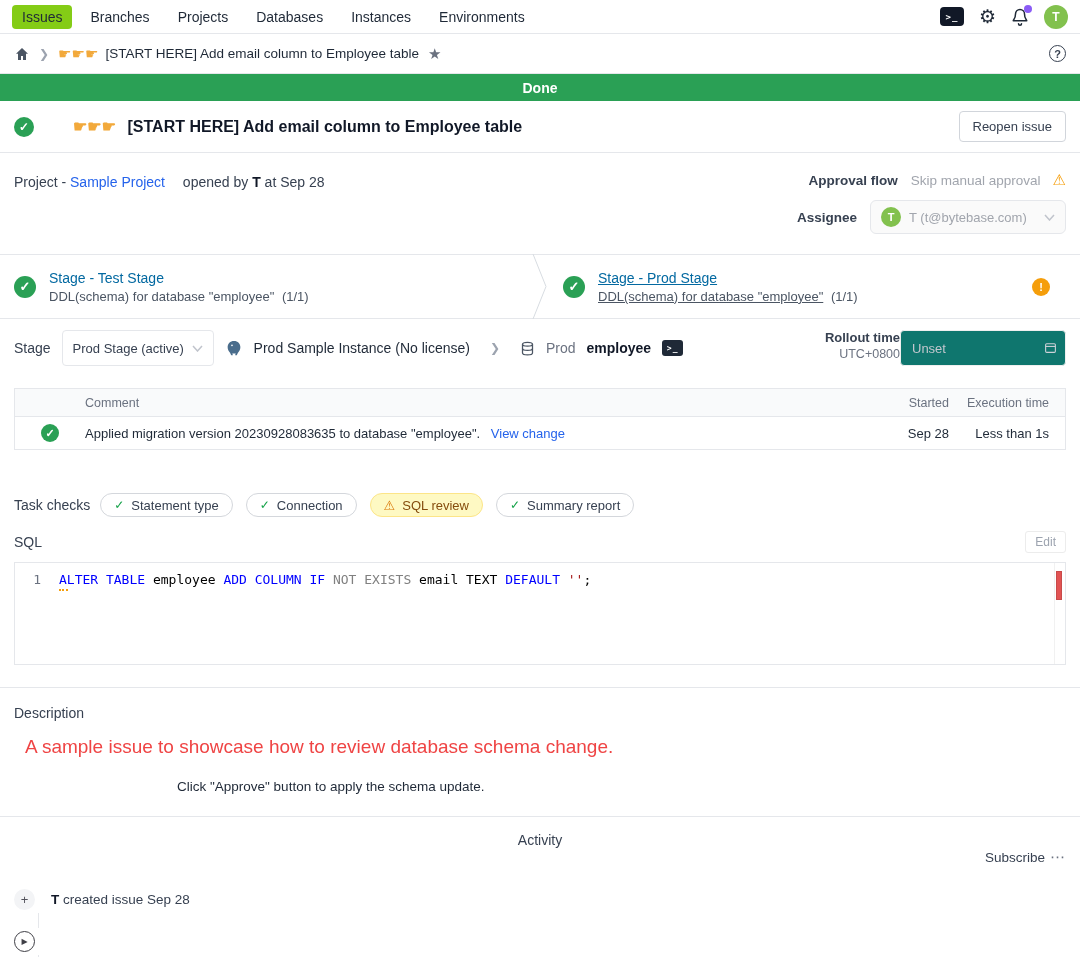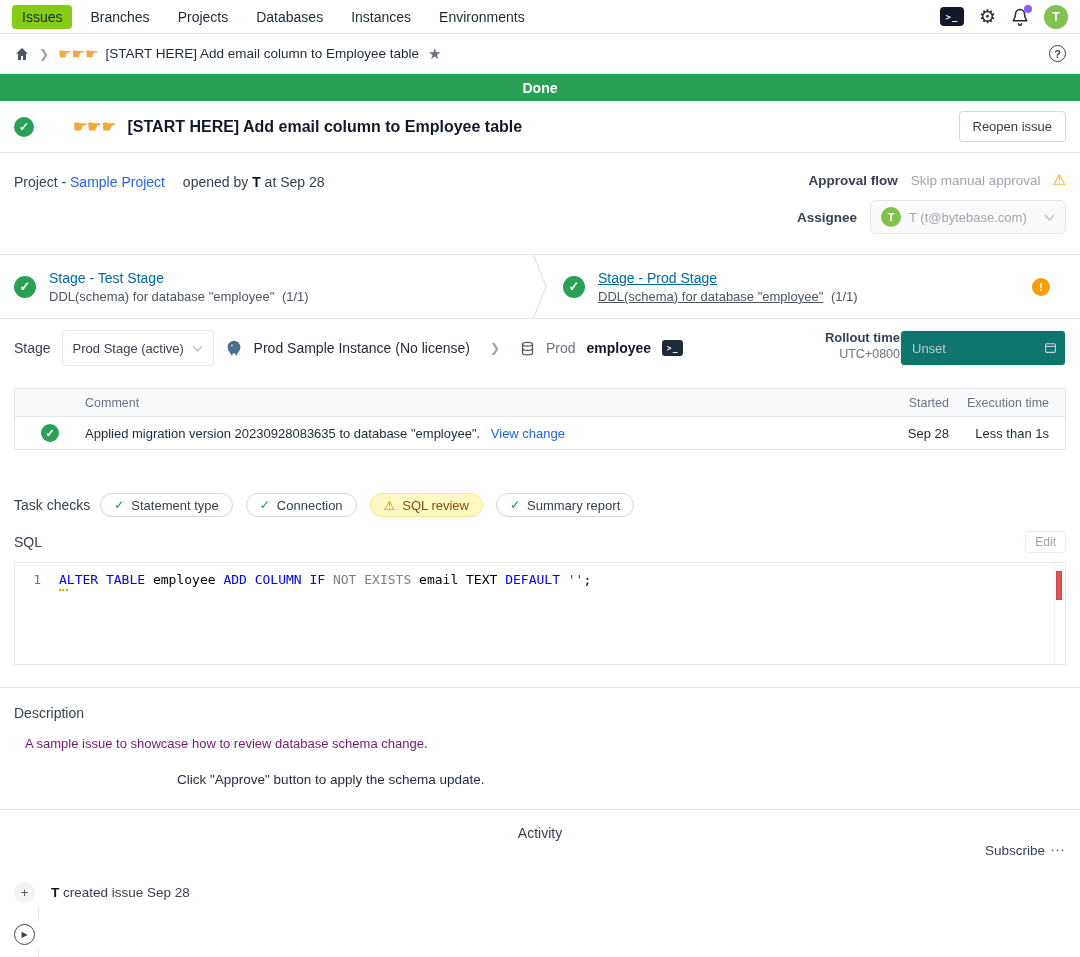--- a/index.html
+++ b/index.html
@@ -129,21 +129,21 @@
   .sb-track { position:absolute; right:10px; top:0; bottom:0; width:1px; background:#f1f1f1; }
   .sb-marker { position:absolute; right:3px; top:8px; width:6px; height:29px; background:#e25353; border:1px solid #c84a4a; }
 
   .divider { height:1px; background:#e5e7eb; }
   .div1 { margin-top:22px; }
   .div2 { }
 
   
   .description { padding:17px 14px 22px; }
   .desc-label { font-size:14px; color:#374151; }
-  .desc-line1 { margin-top:15px; padding-left:11px; font-size:13px; color:#701a75; }
+  .desc-line1 { margin-top:15px; padding-left:11px; font-size:19px; color:#ef4444; }
   .desc-line2 { margin-top:21px; padding-left:163px; font-size:13.5px; color:#1f2937; }
 
   
   .activity { padding:15px 14px 0; }
   .act-head { display:flex; align-items:center;flex-direction:column; }
   .act-title { font-size:14px; color:#374151; }
   .act-right { margin-left:auto; display:flex; align-items:center; gap:5px; }
   .subscribe { font-size:13.5px; color:#374151; cursor:pointer; }
   .dots { color:#6b7280; font-size:15px; letter-spacing:1px; cursor:pointer; }
   .act-item { display:flex; align-items:center; gap:16px; margin-top:0; font-size:13.5px; color:#374151; }

